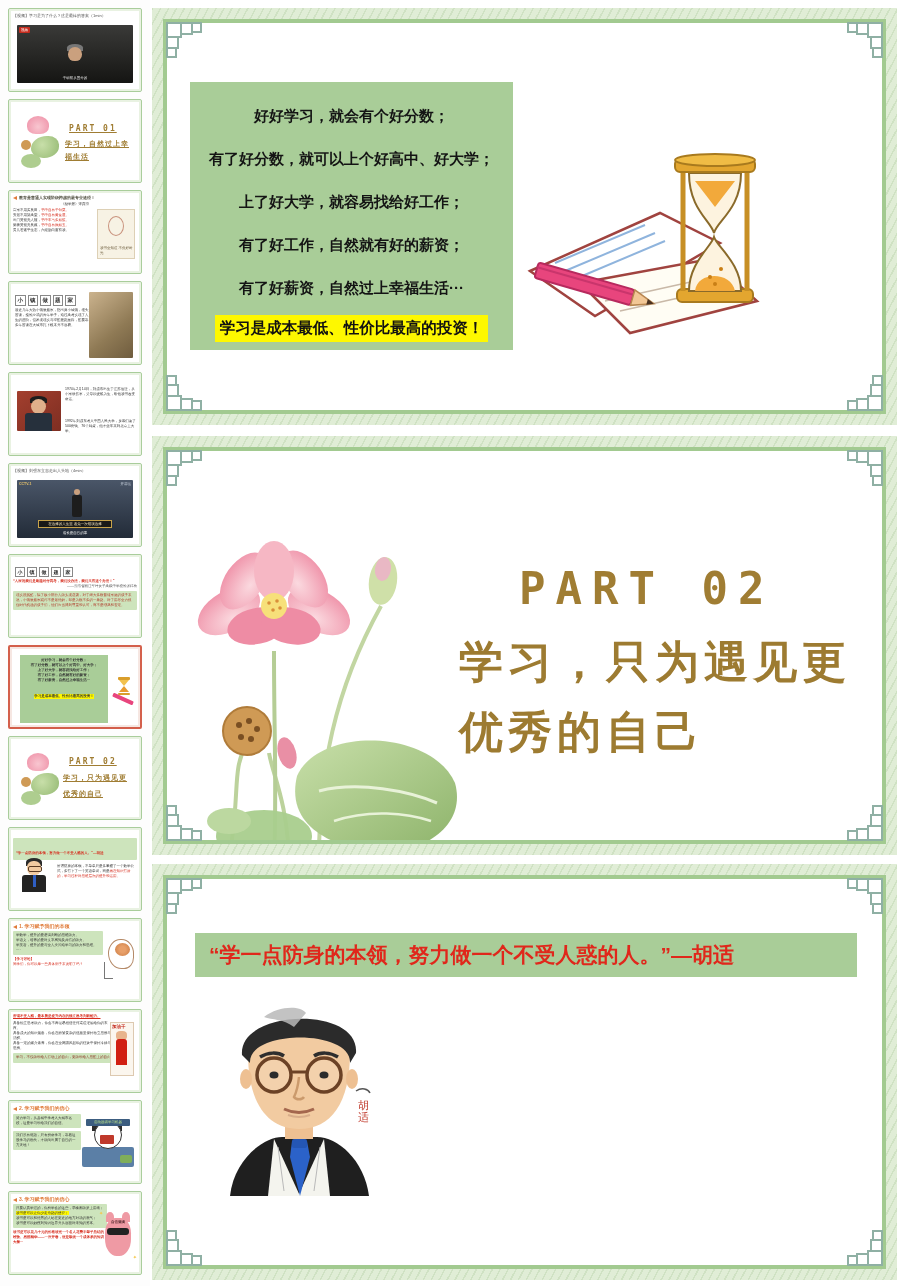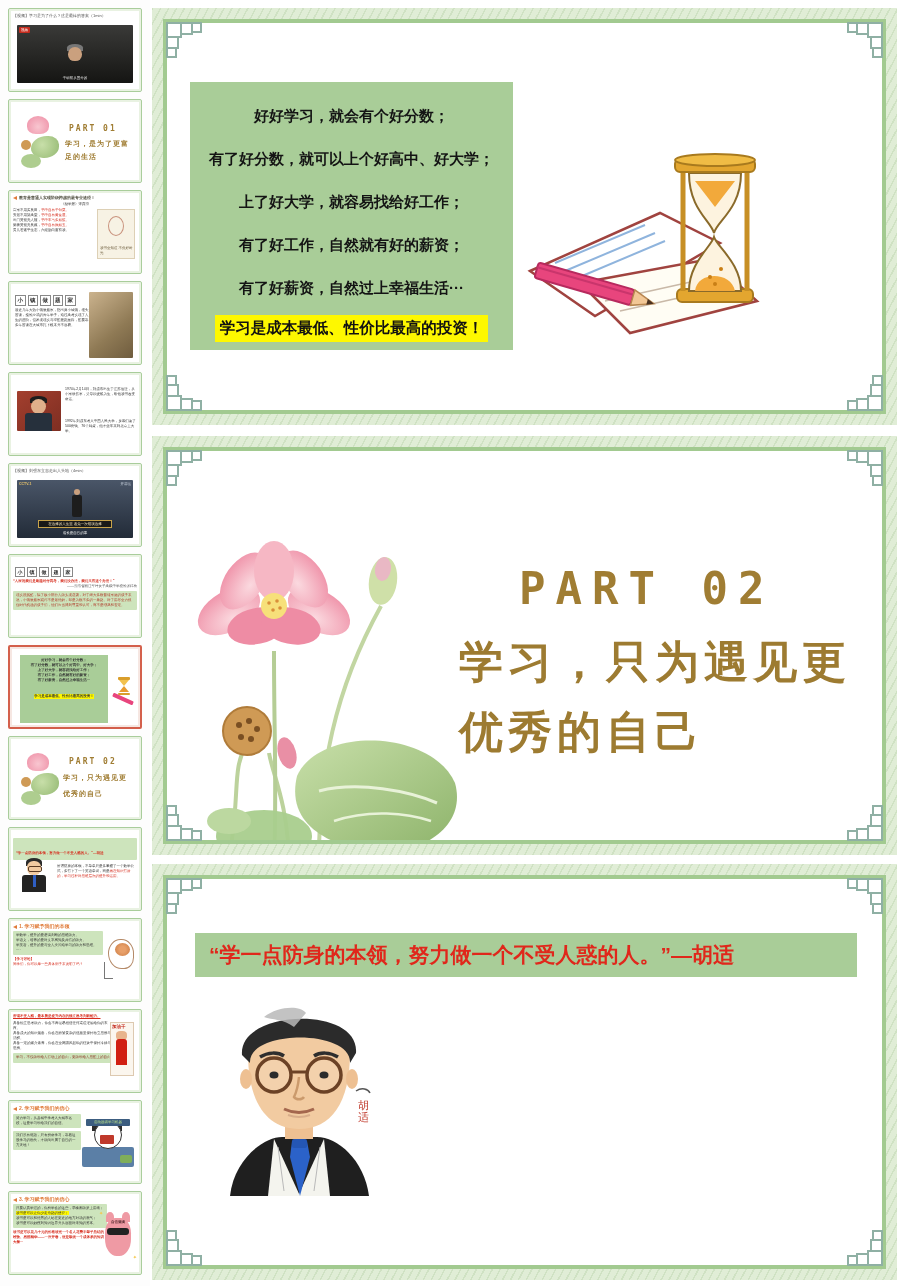--- a/index.html
+++ b/index.html
@@ -5,21 +5,21 @@
   html,body{margin:0;padding:0;}
   body{width:900px;height:1286px;background:#ffffff;font-family:"Liberation Sans",sans-serif;position:relative;overflow:hidden;}
   
   .sidebar{position:absolute;left:0;top:0;width:150px;height:1286px;background:#fdfdfd;box-sizing:border-box;padding:8px 0 0 8px;}
   .thumb{width:134px;height:84px;margin-bottom:7px;background:#ffffff;border:1px solid #a9cd9b;box-shadow:inset 0 0 0 2px #e9f2e2;border-radius:2px;position:relative;overflow:hidden;box-sizing:border-box;}
   .thumb.selected{border:2px solid #d35f4b;box-shadow:inset 0 0 0 2px #f6e7e2;}
   .t-pad{position:absolute;inset:4px;overflow:hidden;}
   .tt{font-size:5px;color:#444;line-height:1.3;}
   .micro{font-size:3.5px;line-height:1.45;color:#333;}
   .red{color:#d62b1c;}
-  .gold{color:#a07d33;}
+  .gold{color:#a07d33;text-decoration:underline;}
   .orange-t{color:#e07b39;font-weight:bold;font-size:5px;}
   .gbox{background:#cde4bc;padding:2px 3px;border-radius:1px;}
   .ybox{background:#fef800;}
   .spk{display:inline-block;width:0;height:0;border-top:2.5px solid transparent;border-bottom:2.5px solid transparent;border-right:4px solid #e07b39;margin-right:2px;vertical-align:middle;}
   
   .vscreen{position:absolute;left:4px;right:4px;top:12px;bottom:4px;background:linear-gradient(#3a3a38,#151513);border-radius:1px;overflow:hidden;}
   .vscreen2{background:linear-gradient(#4a5668,#222b38);}
   .vlogo{position:absolute;left:2px;top:2px;background:#c62c1e;color:#fff;font-size:3.5px;padding:1px 2px;border-radius:1px;}
   .vlogo2{position:absolute;left:2px;top:2px;color:#e8c36a;font-size:3.5px;font-weight:bold;}
   .vbadge2{position:absolute;right:2px;top:2px;color:#cfd8e4;font-size:3.5px;}
@@ -150,21 +150,21 @@
 
     <div class="thumb">
       <div class="t-pad">
         <div class="mlotus">
             <div class="fl"></div>
             <div class="pod"></div>
             <div class="lf"></div>
             <div class="lf2"></div>
           </div>
         <div style="position:absolute;left:56px;top:20px;font-family:'DejaVu Sans Mono',monospace;font-weight:bold;font-size:8px;letter-spacing:2px;" class="gold">PART 01</div>
-        <div style="position:absolute;left:52px;top:34px;width:66px;font-family:'DejaVu Serif',serif;font-weight:bold;font-size:7px;line-height:1.8;letter-spacing:1px;" class="gold">学习，是为了更富足的生活</div>
+        <div style="position:absolute;left:52px;top:34px;width:66px;font-family:'DejaVu Serif',serif;font-weight:bold;font-size:7px;line-height:1.8;letter-spacing:1px;" class="gold">学习，自然过上幸福生活</div>
       </div>
     </div>
 
     <div class="thumb">
       <div class="t-pad">
         <div style="font-size:4px;font-weight:bold;color:#4a4a3a;"><span class="spk"></span><span>教育是普通人实现阶级跨越的最专业途径！</span></div>
         <div class="micro" style="text-align:center;margin-top:2px;">《励学篇》宋真宗</div>
         <div style="margin-top:1px;width:82px;">
           <div class="micro"><span>富家不用买良田，</span><span class="red">书中自有千钟粟。</span></div>
           <div class="micro"><span>安居不用架高堂，</span><span class="red">书中自有黄金屋。</span></div>

